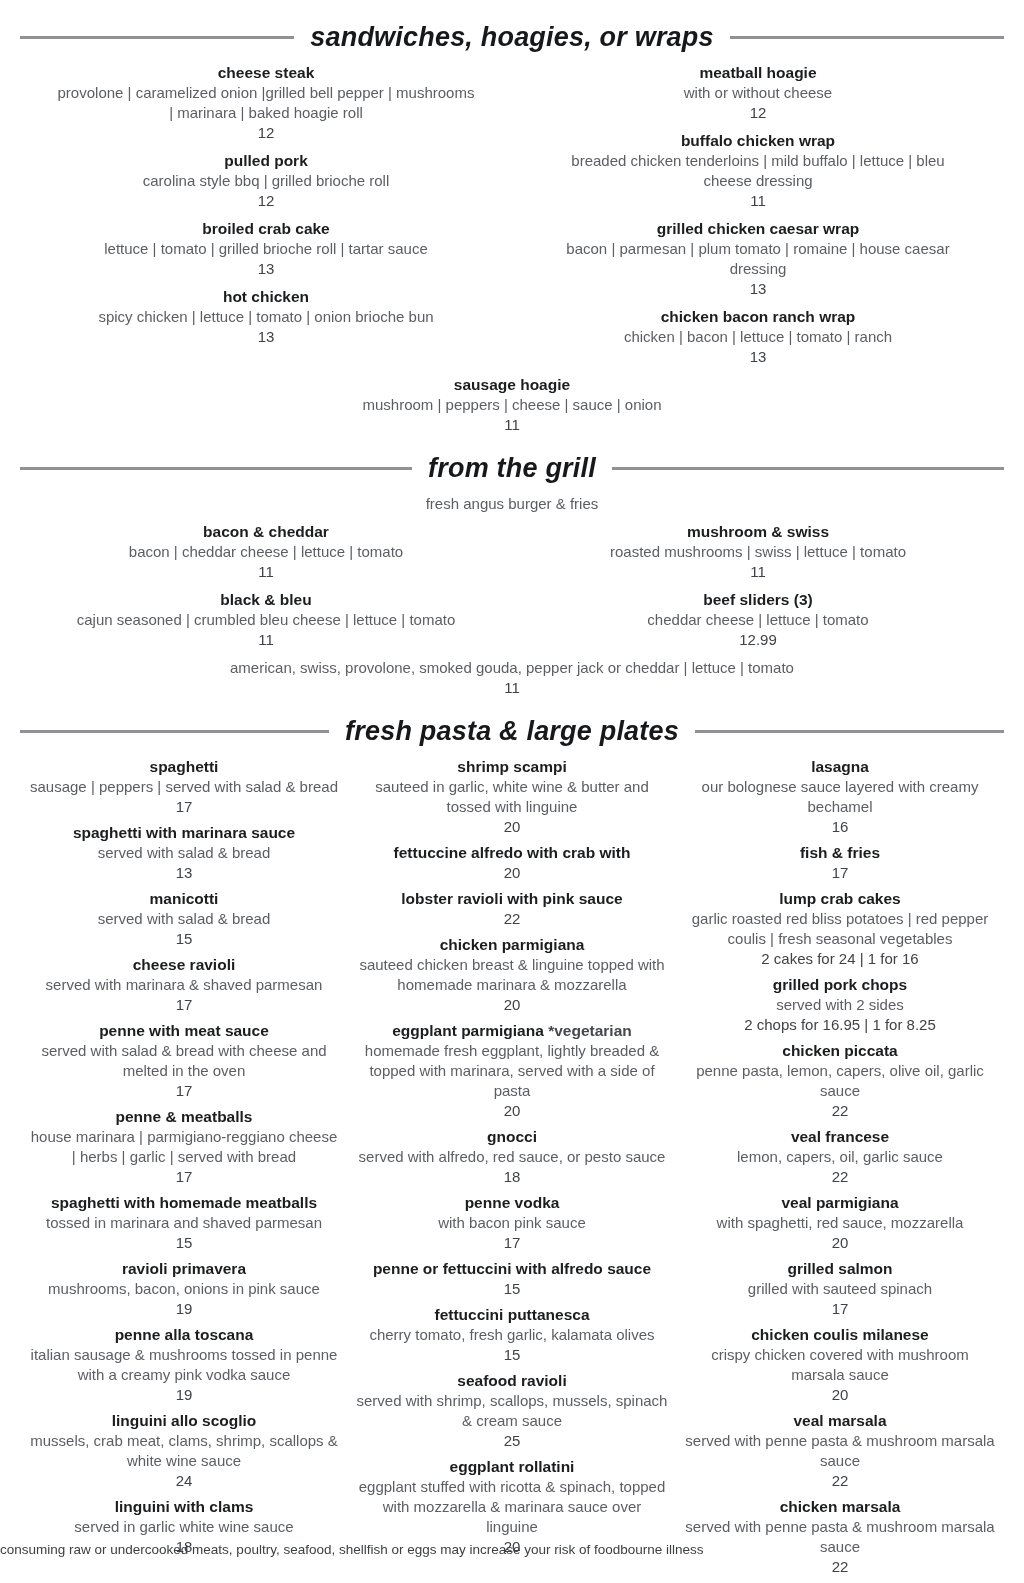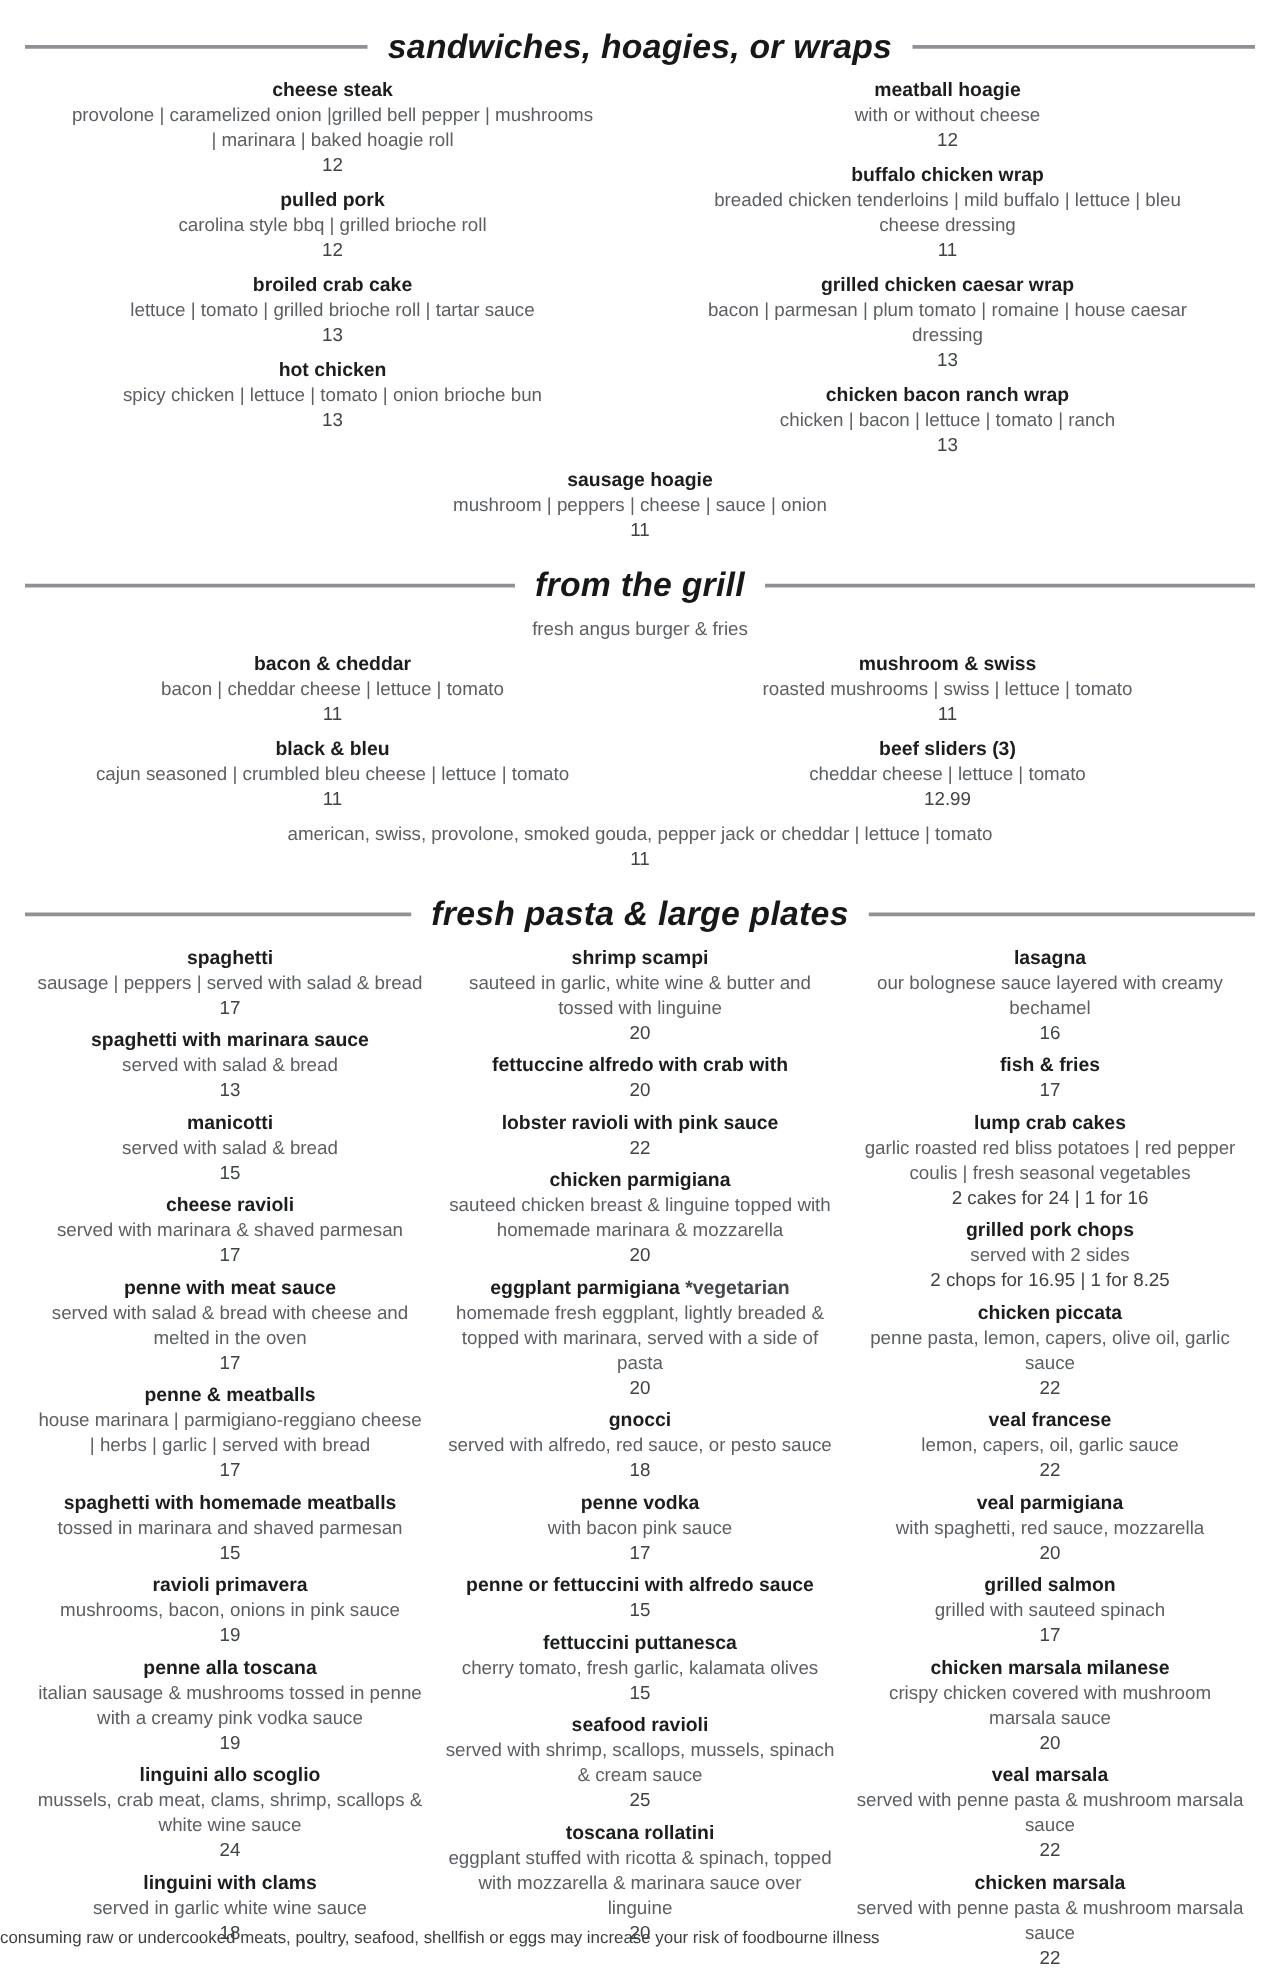--- a/index.html
+++ b/index.html
@@ -290,21 +290,21 @@
             <div class="item-name">fettuccini puttanesca</div>
             <div class="item-desc">cherry tomato, fresh garlic, kalamata olives</div>
             <div class="item-price">15</div>
           </div>
           <div class="item">
             <div class="item-name">seafood ravioli</div>
             <div class="item-desc">served with shrimp, scallops, mussels, spinach &amp; cream sauce</div>
             <div class="item-price">25</div>
           </div>
           <div class="item">
-            <div class="item-name">toscana rollatini</div>
+            <div class="item-name">eggplant rollatini</div>
             <div class="item-desc">eggplant stuffed with ricotta &amp; spinach, topped with mozzarella &amp; marinara sauce over linguine</div>
             <div class="item-price">20</div>
           </div>
         </div>
         <div class="col">
           <div class="item">
             <div class="item-name">lasagna</div>
             <div class="item-desc">our bolognese sauce layered with creamy bechamel</div>
             <div class="item-price">16</div>
           </div>
@@ -336,21 +336,21 @@
             <div class="item-name">veal parmigiana</div>
             <div class="item-desc">with spaghetti, red sauce, mozzarella</div>
             <div class="item-price">20</div>
           </div>
           <div class="item">
             <div class="item-name">grilled salmon</div>
             <div class="item-desc">grilled with sauteed spinach</div>
             <div class="item-price">17</div>
           </div>
           <div class="item">
-            <div class="item-name">chicken marsala milanese</div>
+            <div class="item-name">chicken coulis milanese</div>
             <div class="item-desc">crispy chicken covered with mushroom marsala sauce</div>
             <div class="item-price">20</div>
           </div>
           <div class="item">
             <div class="item-name">veal marsala</div>
             <div class="item-desc">served with penne pasta &amp; mushroom marsala sauce</div>
             <div class="item-price">22</div>
           </div>
           <div class="item">
             <div class="item-name">chicken marsala</div>

